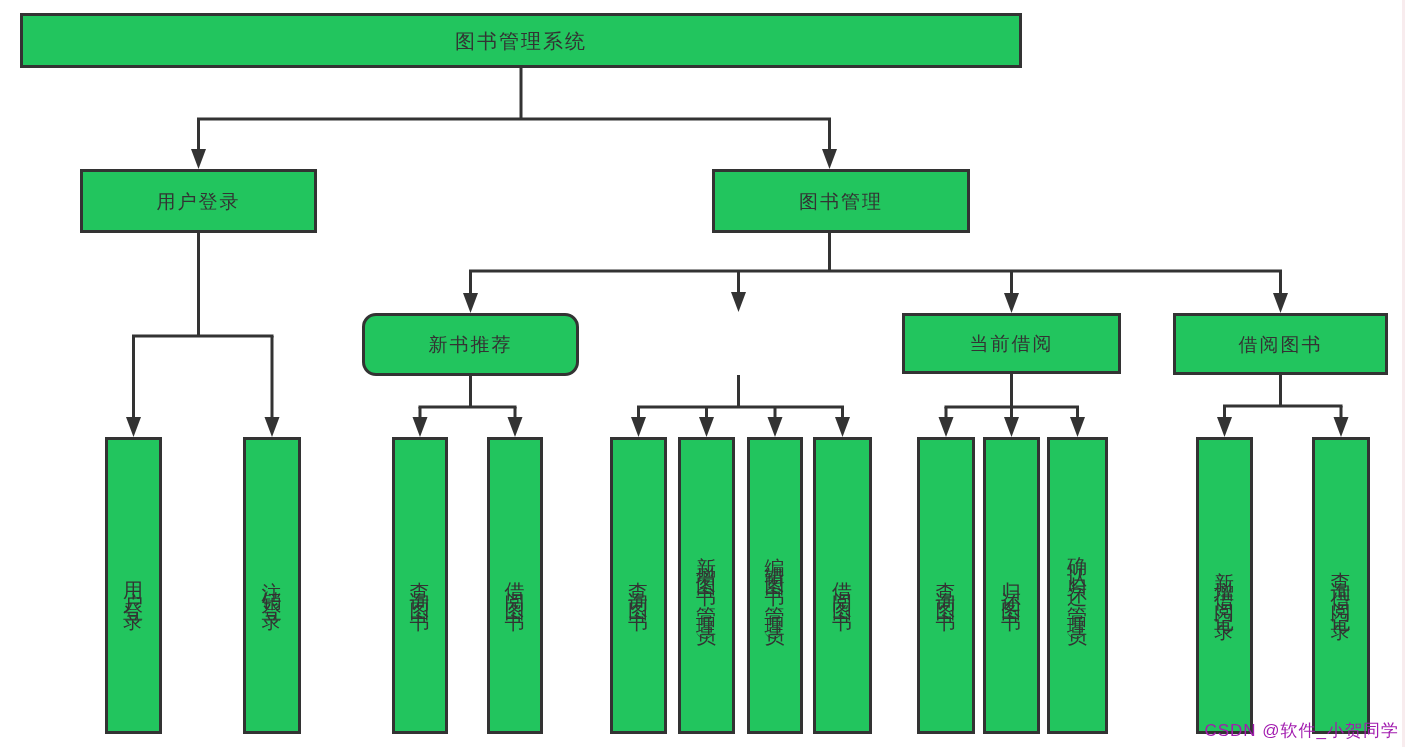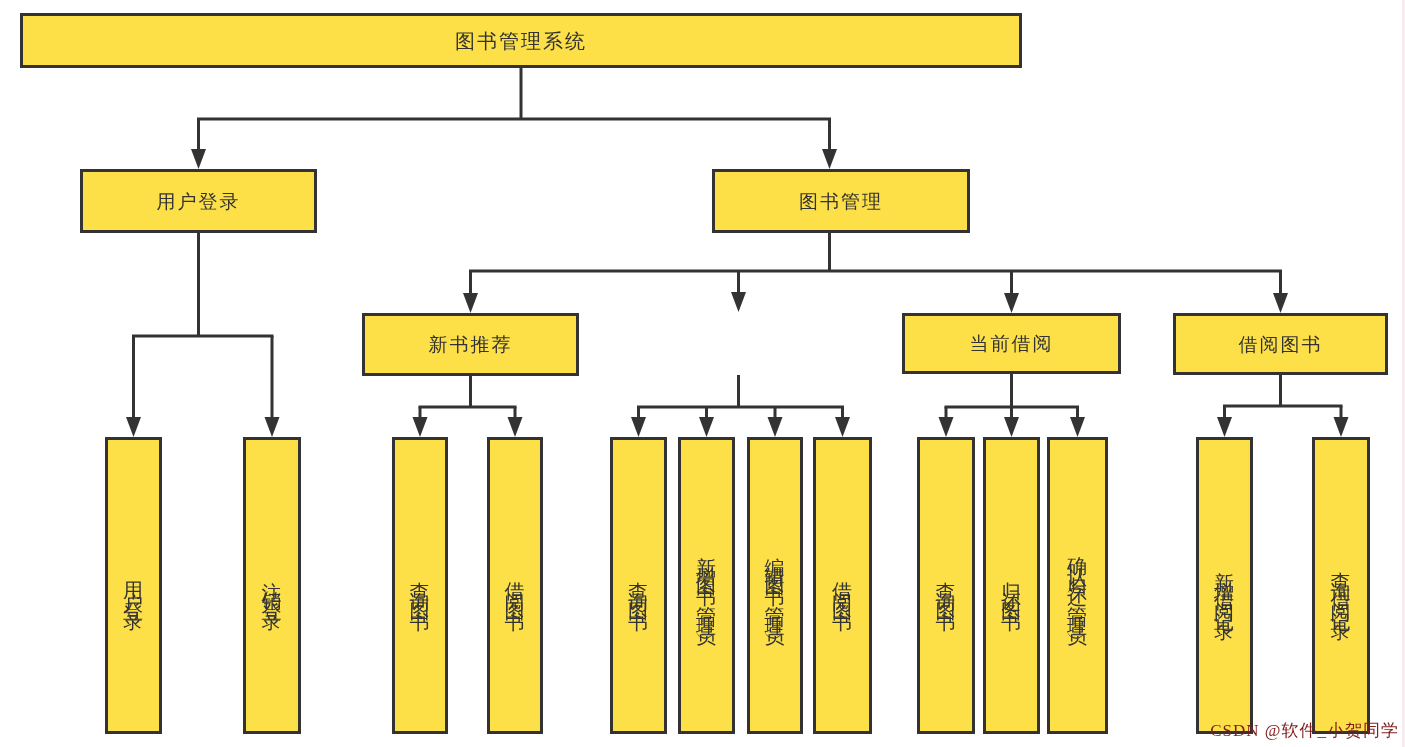--- a/index.html
+++ b/index.html
@@ -5,31 +5,31 @@
   html,body{margin:0;padding:0;background:#ffffff;}
   body{
     width:1405px;height:747px;position:relative;overflow:hidden;
     font-family:"Liberation Sans","DejaVu Sans",sans-serif;
   }
   .canvas{position:absolute;left:0;top:0;width:1405px;height:747px;}
   #edges{position:absolute;left:0;top:0;width:1405px;height:747px;z-index:1;}
   #nodes{position:absolute;left:0;top:0;width:1405px;height:747px;z-index:2;}
   .node{
     position:absolute;box-sizing:border-box;
-    border:3px solid #333333;background:#fde047;color:#333333;
+    border:3px solid #333333;background:#22c55e;color:#333333;
     display:flex;align-items:center;justify-content:center;
     letter-spacing:2px;line-height:1;white-space:nowrap;
   }
   .node.vertical{
     writing-mode:vertical-rl;text-orientation:mixed;
     font-size:20px;letter-spacing:10px;white-space:normal;
   }
   .watermark{
     position:absolute;right:6px;bottom:5px;z-index:3;
-    color:#7f1d1d;font-size:17px;letter-spacing:1px;font-family:Liberation Serif, serif;
+    color:#a21caf;font-size:17px;letter-spacing:1px;
   }
   .edge-strip{
     position:absolute;right:0;top:0;width:3px;height:747px;z-index:0;
     background:#f8ecee;
   }
 </style>
 </head>
 <body>
 
 <div class="canvas">
@@ -85,21 +85,21 @@
       <line x1="1224.5" y1="406" x2="1341" y2="406" stroke="#333333" stroke-width="3" stroke-linecap="square"></line>
       <line x1="1224.5" y1="406" x2="1224.5" y2="422" stroke="#333333" stroke-width="3"></line>
       <polygon points="1217,417 1232,417 1224.5,437" fill="#333333"></polygon>
       <line x1="1341" y1="406" x2="1341" y2="422" stroke="#333333" stroke-width="3"></line>
       <polygon points="1333.5,417 1348.5,417 1341,437" fill="#333333"></polygon>
     </svg>
   <div id="nodes">
       <div class="node" style="left: 20px; top: 13px; width: 1002px; height: 55px; font-size: 20px;">图书管理系统</div>
       <div class="node" style="left: 80px; top: 169px; width: 237px; height: 64px; font-size: 19px;">用户登录</div>
       <div class="node" style="left: 712px; top: 169px; width: 258px; height: 64px; font-size: 19px;">图书管理</div>
-      <div class="node" style="left: 362px; top: 313px; width: 217px; height: 63px; font-size: 19px;">新书推荐</div>
+      <div class="node" style="left: 362px; top: 313px; width: 217px; height: 63px; font-size: 19px; border-radius: 14px;">新书推荐</div>
       <div class="node" style="left: 902px; top: 313px; width: 219px; height: 61px; font-size: 19px;">当前借阅</div>
       <div class="node" style="left: 1173px; top: 313px; width: 215px; height: 62px; font-size: 19px;">借阅图书</div>
       <div class="node vertical" style="left: 105px; top: 437px; width: 57px; height: 297px;">用户登录</div>
       <div class="node vertical" style="left: 243px; top: 437px; width: 58px; height: 297px;">注销登录</div>
       <div class="node vertical" style="left: 392px; top: 437px; width: 56px; height: 297px;">查询图书</div>
       <div class="node vertical" style="left: 487px; top: 437px; width: 56px; height: 297px;">借阅图书</div>
       <div class="node vertical" style="left: 610px; top: 437px; width: 57px; height: 297px;">查询图书</div>
       <div class="node vertical" style="left: 678px; top: 437px; width: 57px; height: 297px;">新增图书（管理员）</div>
       <div class="node vertical" style="left: 747px; top: 437px; width: 56px; height: 297px;">编辑图书（管理员）</div>
       <div class="node vertical" style="left: 813px; top: 437px; width: 59px; height: 297px;">借阅图书</div>

